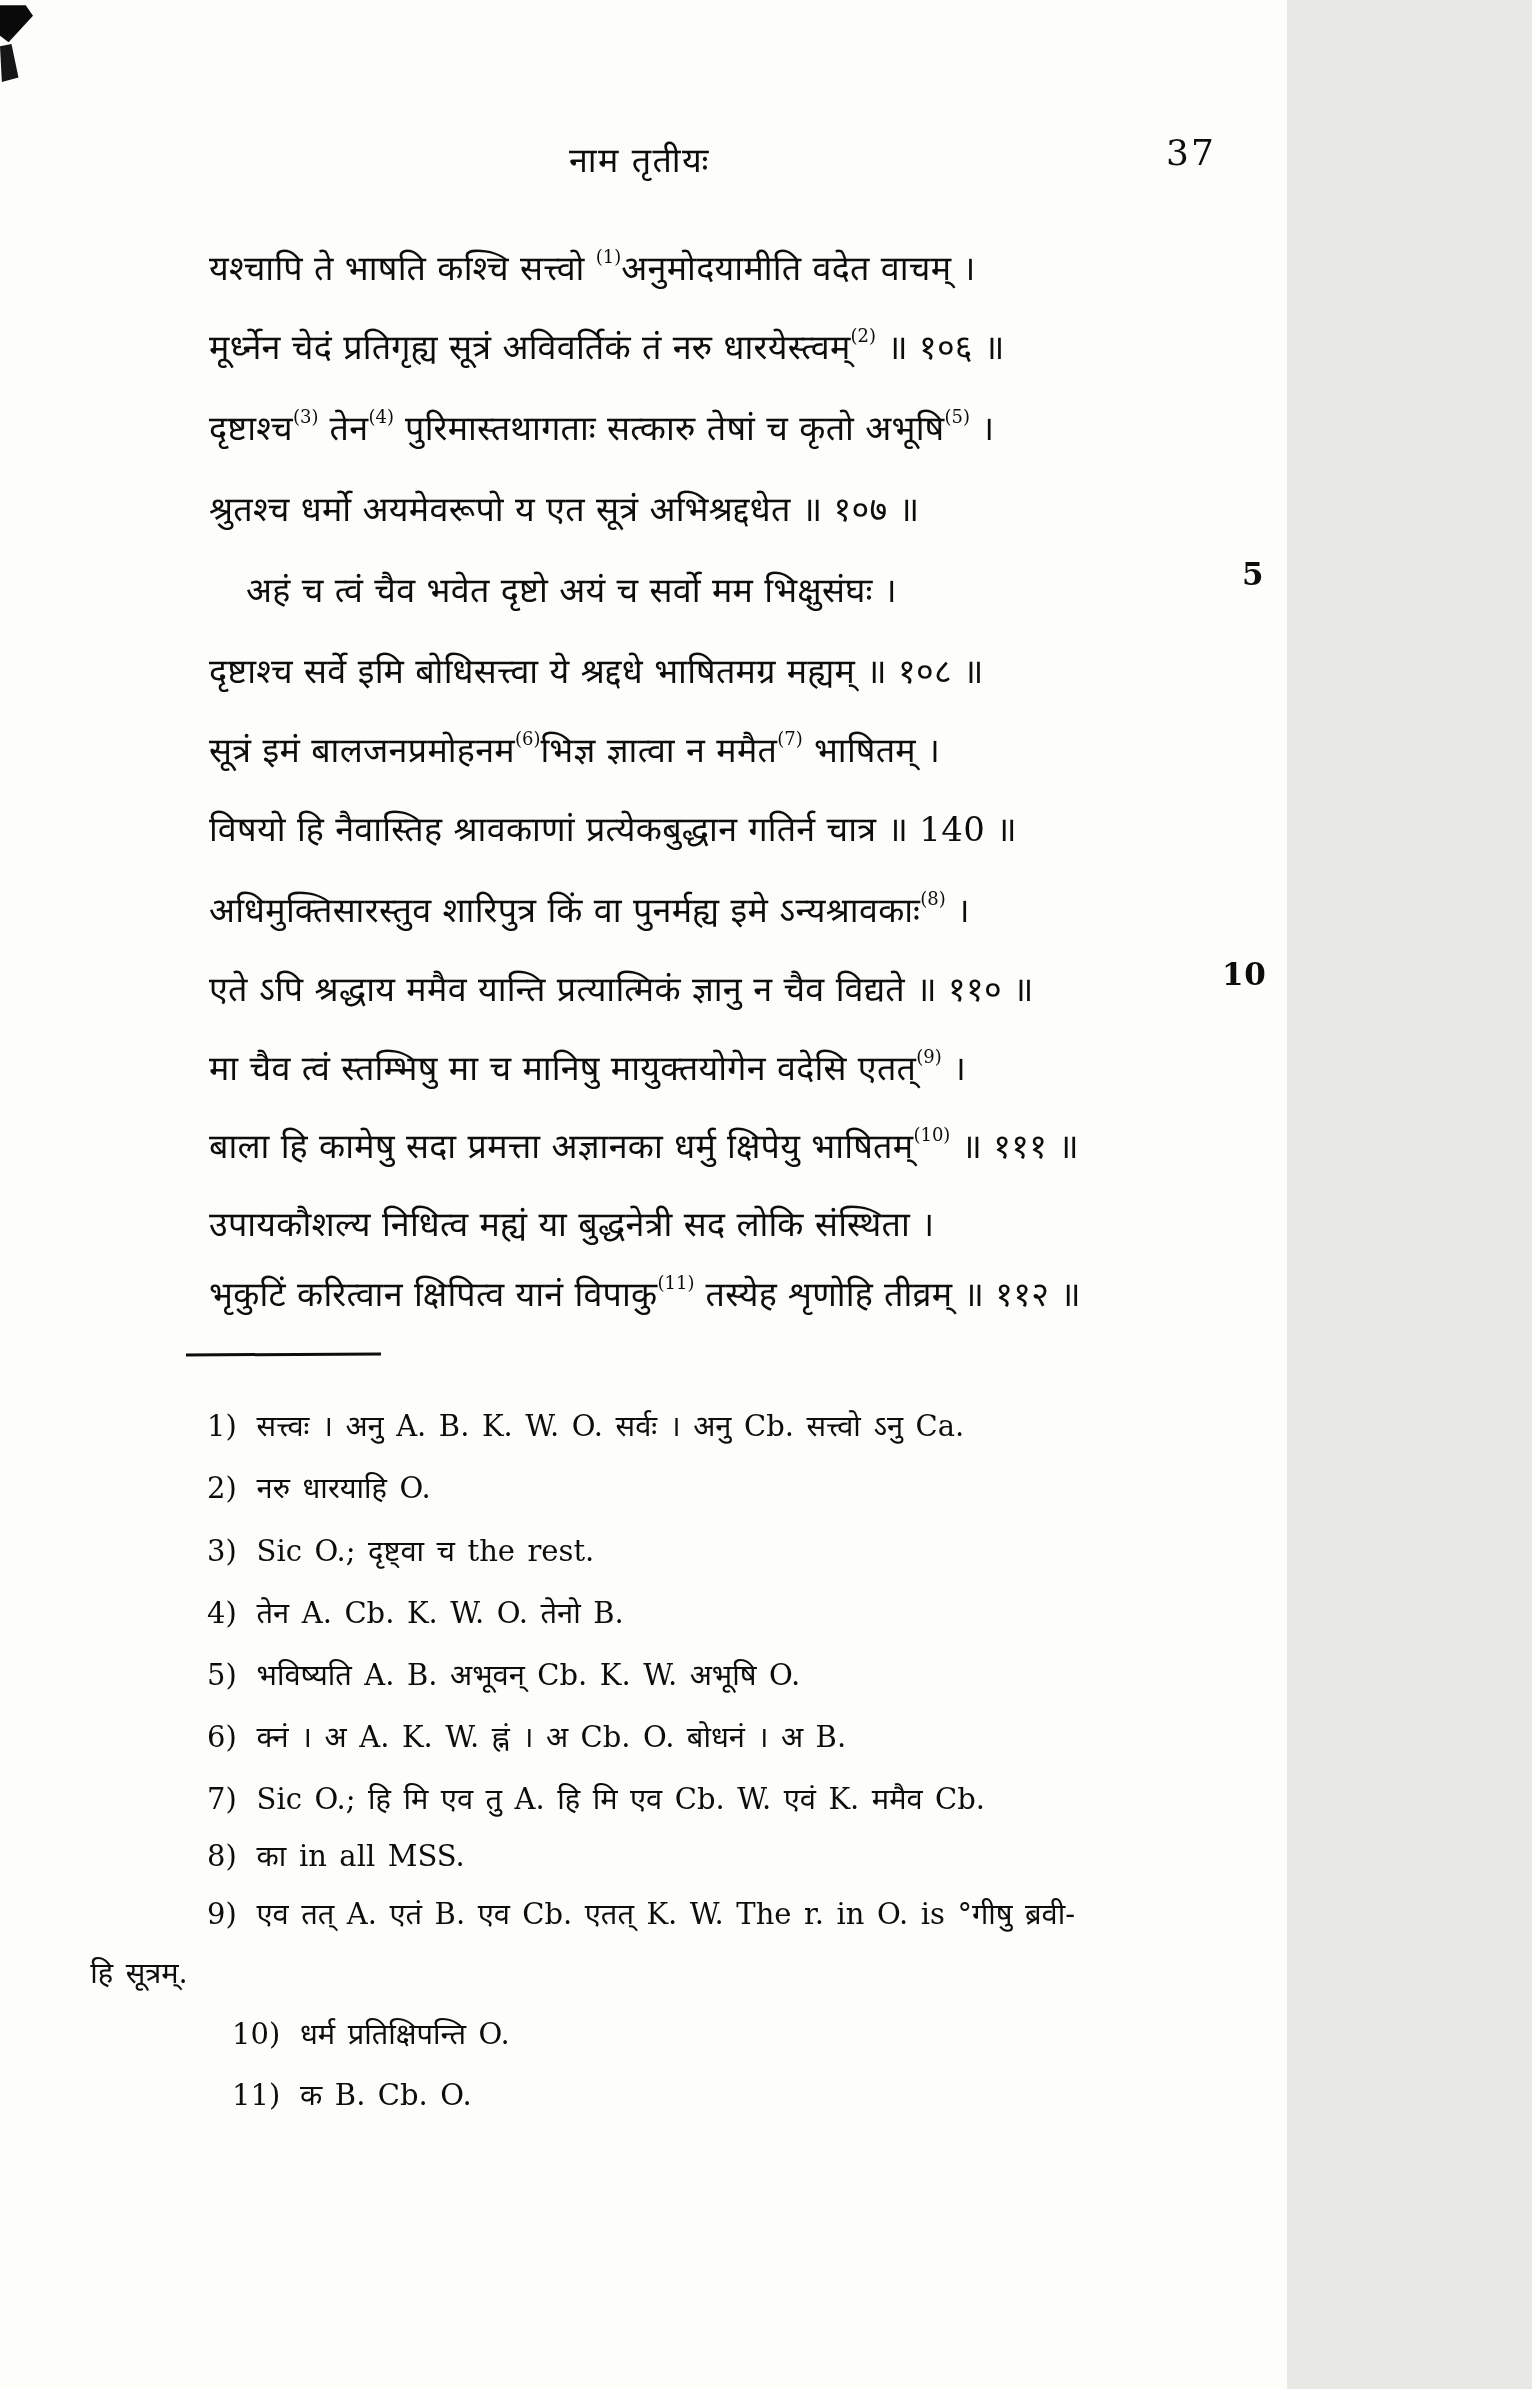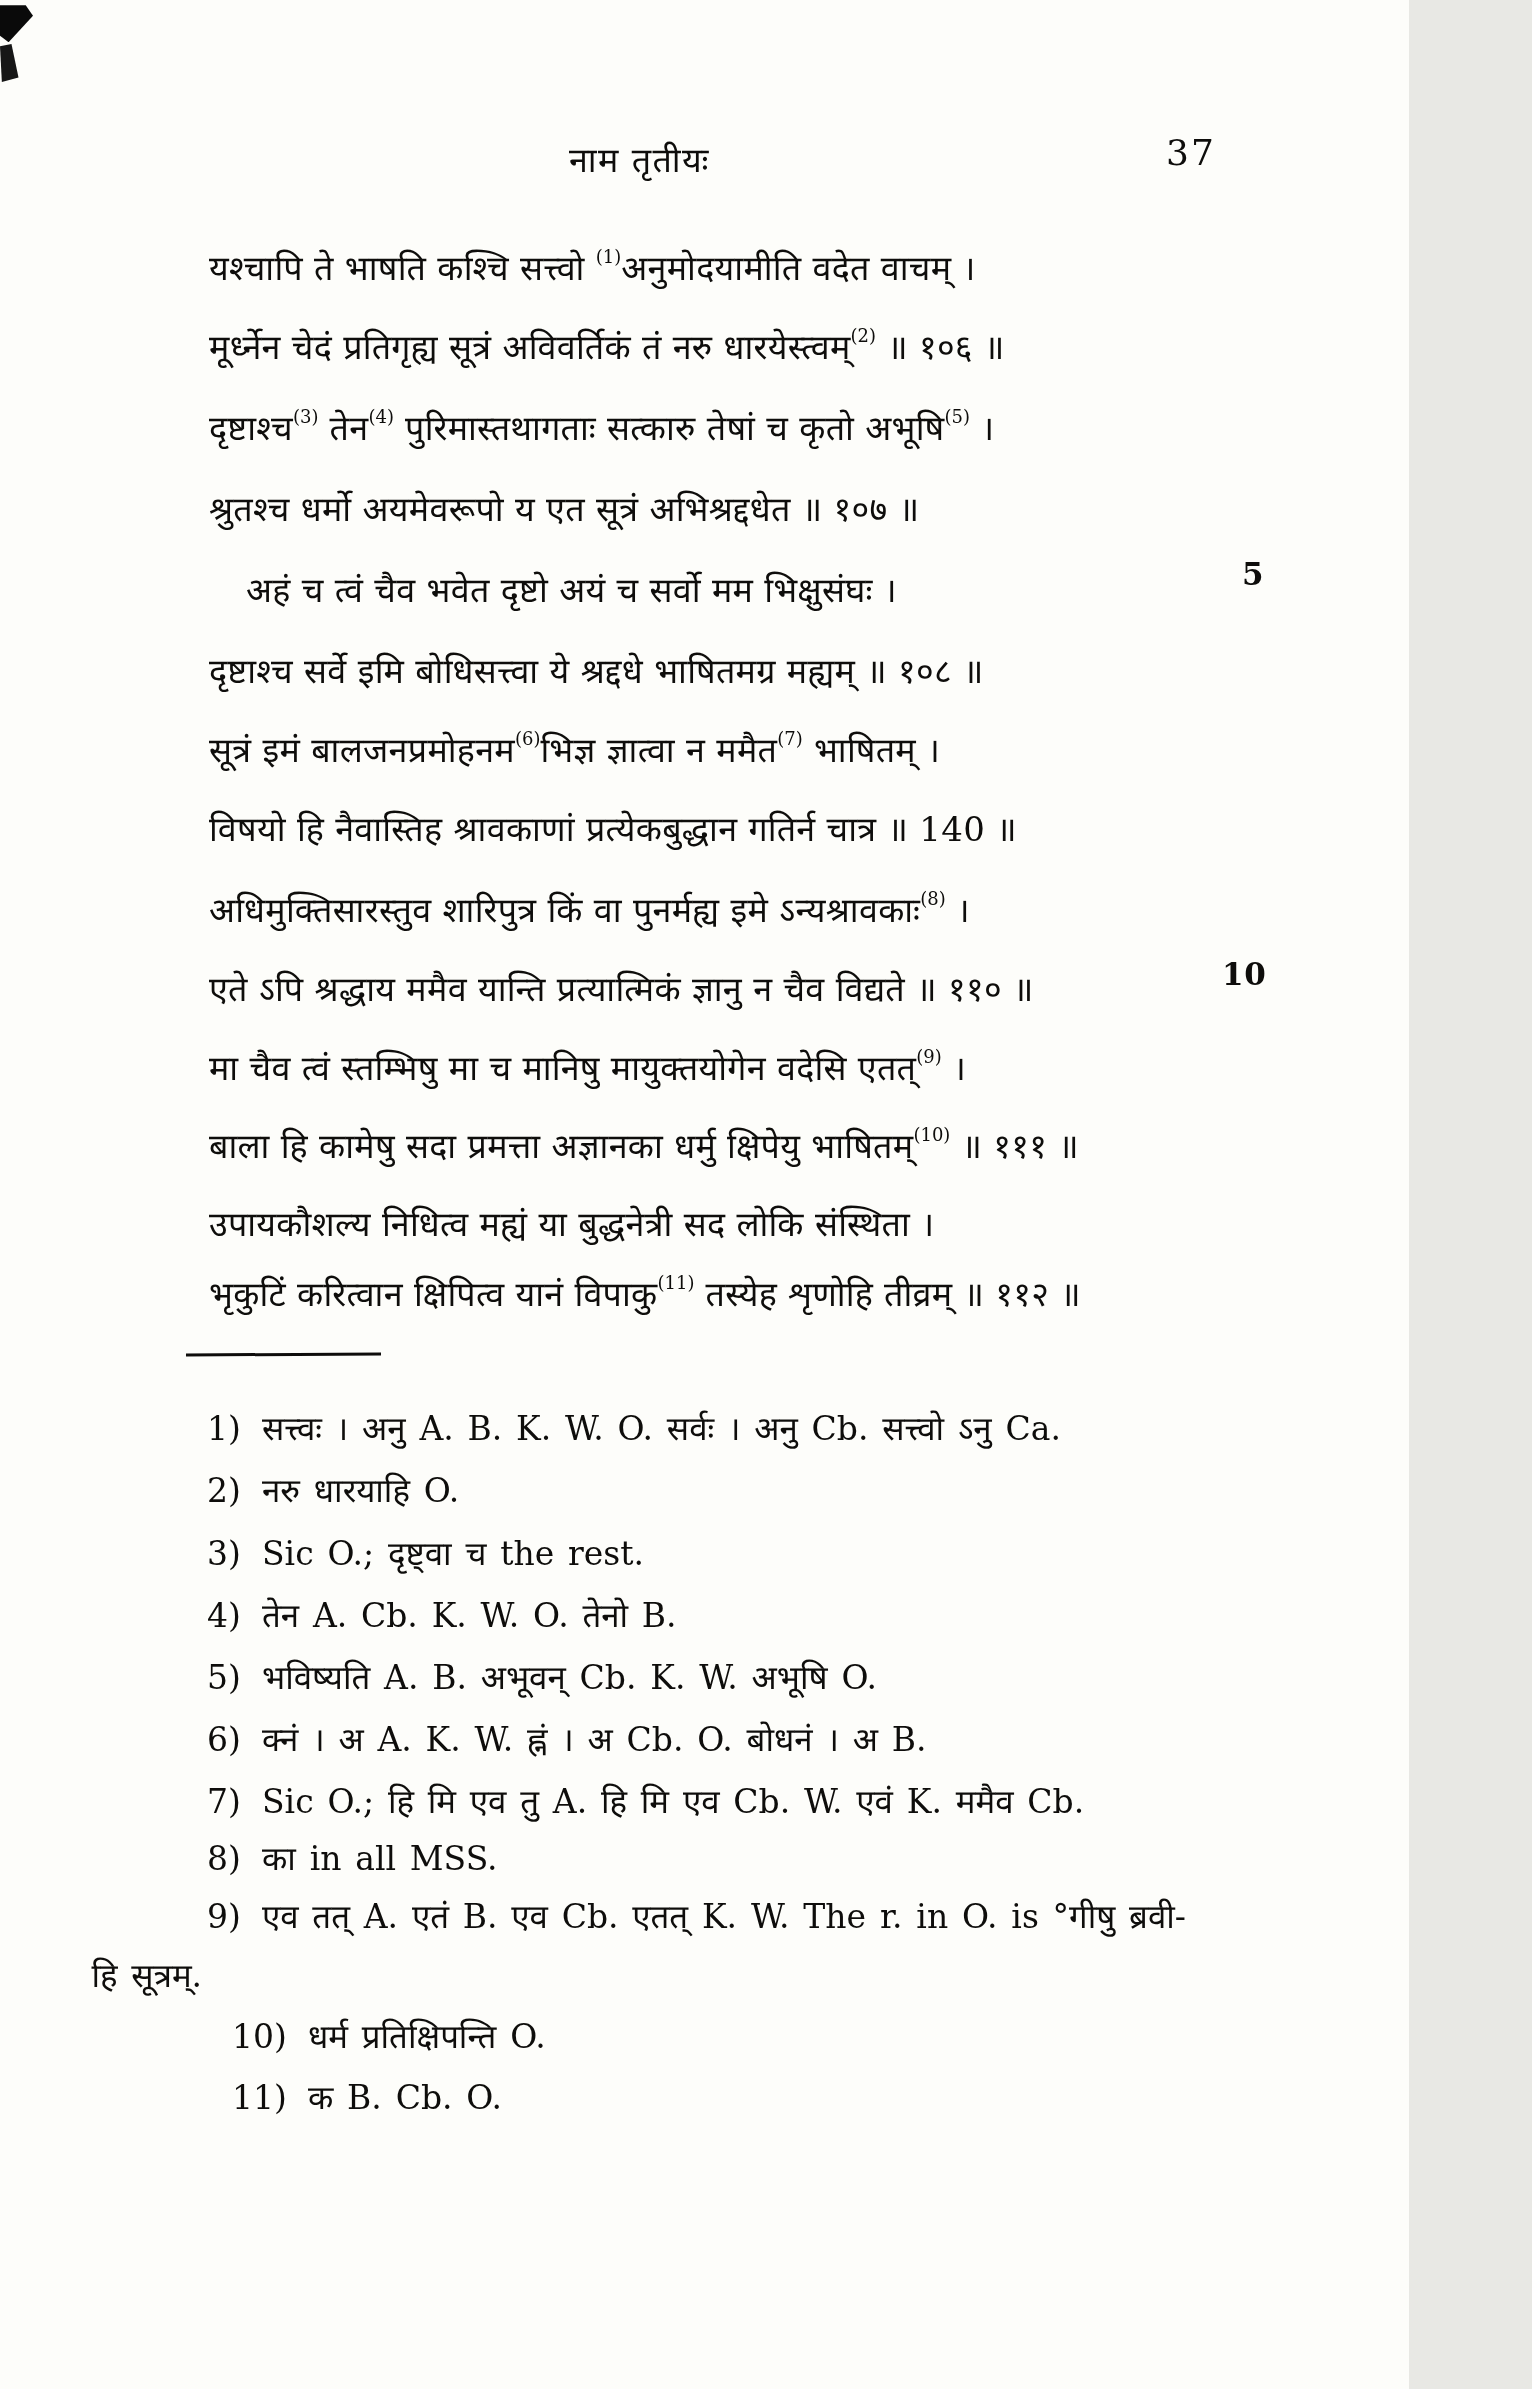--- a/index.html
+++ b/index.html
@@ -1,18 +1,18 @@
 <!DOCTYPE html>
 <html style="font-size:10.6px"><head>
 <meta charset="utf-8">
 <style>
   html, body { margin: 0; padding: 0; background: #e8e8e4; }
   .page {
     position: relative;
-    width: 1409px;
+    width: 1287px;
     height: 2389px;
     background: #fdfdfa;
     overflow: hidden;
     font-family: "DejaVu Serif", "Liberation Serif", serif;
     color: #0e0d0b;
   }
 
   
   .artifact { position: absolute; background: #0a0a0a; }
   .artifact.a1 {
@@ -64,21 +64,21 @@
     position: absolute;
     left: 186px; top: 1353px;
     width: 195px; height: 3.3px;
     background: #0e0d0b;
     transform: rotate(-0.25deg);
   }
 
   .footnote {
     position: absolute;
     white-space: nowrap;
-    font-size: 33px;
+    font-size: 29px;
   }
   .fn-label { display: inline-block; margin-right: 10.6px; }
   .fn-label:empty { margin-right: 0; }
   .fn-text { word-spacing: 3.3px; }
 </style>
 </head>
 <body>
 
 <div class="page">
   <div class="artifact a1"></div>

